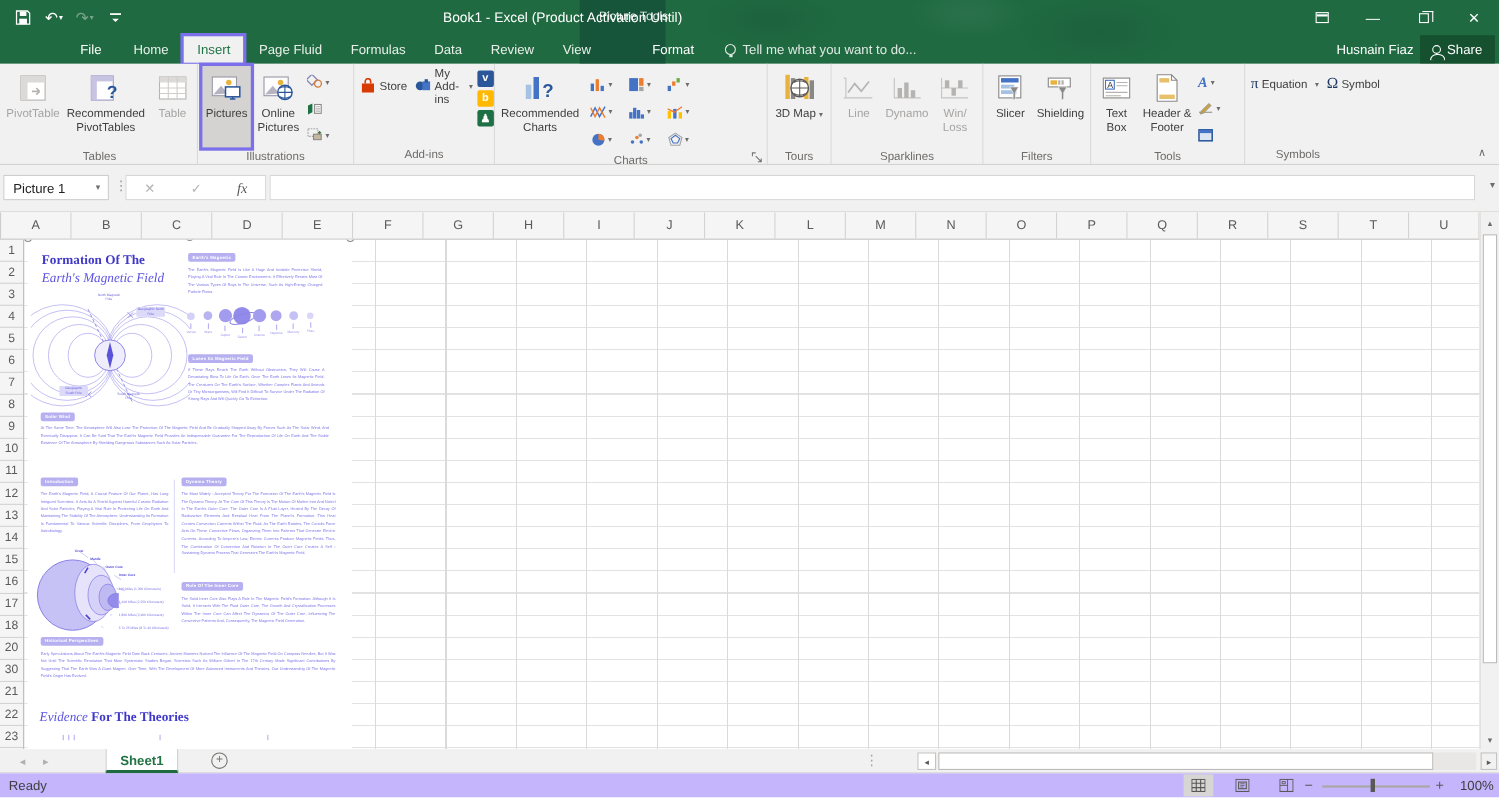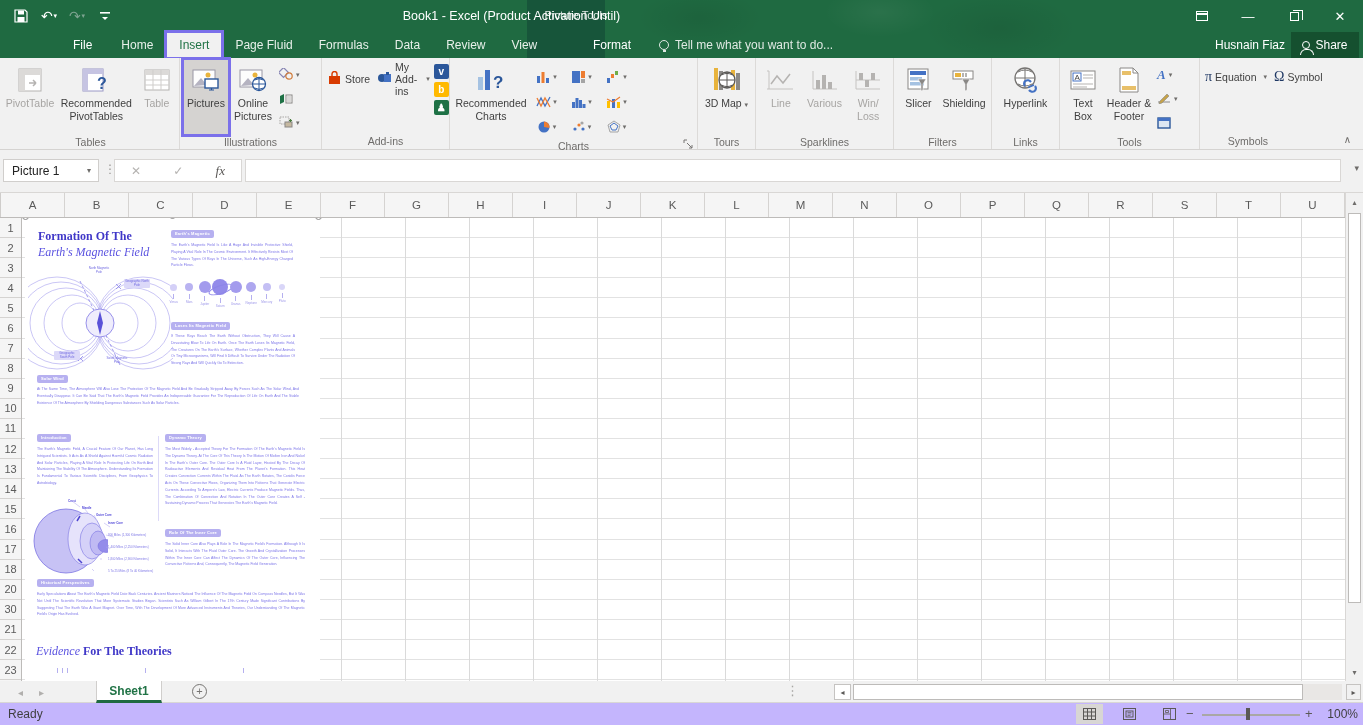--- a/index.html
+++ b/index.html
@@ -459,21 +459,21 @@
       </div>
       <div class="bigbtn disabled spark">
         <span class="bicon">
             <svg width="30" height="24" viewBox="0 0 30 24">
               <path d="M3 3 v18 h24" stroke="#c5c3c1" fill="none"></path>
               <rect x="6" y="12" width="4" height="9" fill="#b5b3b1"></rect>
               <rect x="12" y="7" width="4" height="14" fill="#b5b3b1"></rect>
               <rect x="18" y="14" width="4" height="7" fill="#b5b3b1"></rect>
             </svg>
           </span>
-        <span>Various</span>
+        <span>Dynamo</span>
       </div>
       <div class="bigbtn disabled spark">
         <span class="bicon">
             <svg width="30" height="24" viewBox="0 0 30 24">
               <path d="M3 3 v18 h24 M3 12 h24" stroke="#c5c3c1" fill="none"></path>
               <rect x="6" y="5" width="4" height="7" fill="#b5b3b1"></rect>
               <rect x="12" y="12" width="4" height="7" fill="#b5b3b1"></rect>
               <rect x="18" y="5" width="4" height="7" fill="#b5b3b1"></rect>
             </svg>
           </span>
@@ -506,36 +506,20 @@
               <rect x="14" y="6" width="2" height="4" fill="#b5b3b1"></rect>
               <path d="M11 12 l8 0 l-3 5 v6 l-2 1 v-7 z" fill="#8a8886" stroke="#f5f5f5" stroke-width=".6"></path>
             </svg>
           </span>
         <span>Shielding</span>
       </div>
     </div>
     <div class="rgroup-label">Filters</div>
   </div>
 
-  <div class="rgroup" style="width:68px">
-    <div class="rgroup-content" style="justify-content:center">
-      <div class="bigbtn" style="width:60px">
-        <span class="bicon">
-            <svg width="30" height="28" viewBox="0 0 30 28">
-              <circle cx="14" cy="12" r="10" fill="#fff" stroke="#767472" stroke-width="1.3"></circle>
-              <path d="M4 12 h20 M14 2 v20 M7 6 a14 14 0 0 1 14 0 M7 18 a14 14 0 0 0 14 0" stroke="#767472" fill="none"></path>
-              <path d="M14 20 a4 3.5 30 0 1 6 -4 M18 24 a4 3.5 30 0 0 6 -4" stroke="#4472c4" stroke-width="2.2" fill="none"></path>
-              <path d="M17 21.5 l6 -2.5" stroke="#4472c4" stroke-width="1.6"></path>
-            </svg>
-          </span>
-        <span>Hyperlink</span>
-      </div>
-    </div>
-    <div class="rgroup-label">Links</div>
-  </div>
 
   <div class="rgroup" style="width:140px">
     <div class="rgroup-content">
       <div class="bigbtn" style="width:40px">
         <span class="bicon">
             <svg width="26" height="24" viewBox="0 0 26 24">
               <rect x="1" y="3" width="24" height="18" fill="#fff" stroke="#8a8886"></rect>
               <rect x="3" y="5" width="8" height="8" fill="none" stroke="#4472c4"></rect>
               <text x="4.5" y="12" font-size="8" fill="#3f3f3f">A</text>
               <path d="M13 7 h10 M13 10 h10 M3 16 h20 M3 19 h14" stroke="#b5b3b1"></path>

